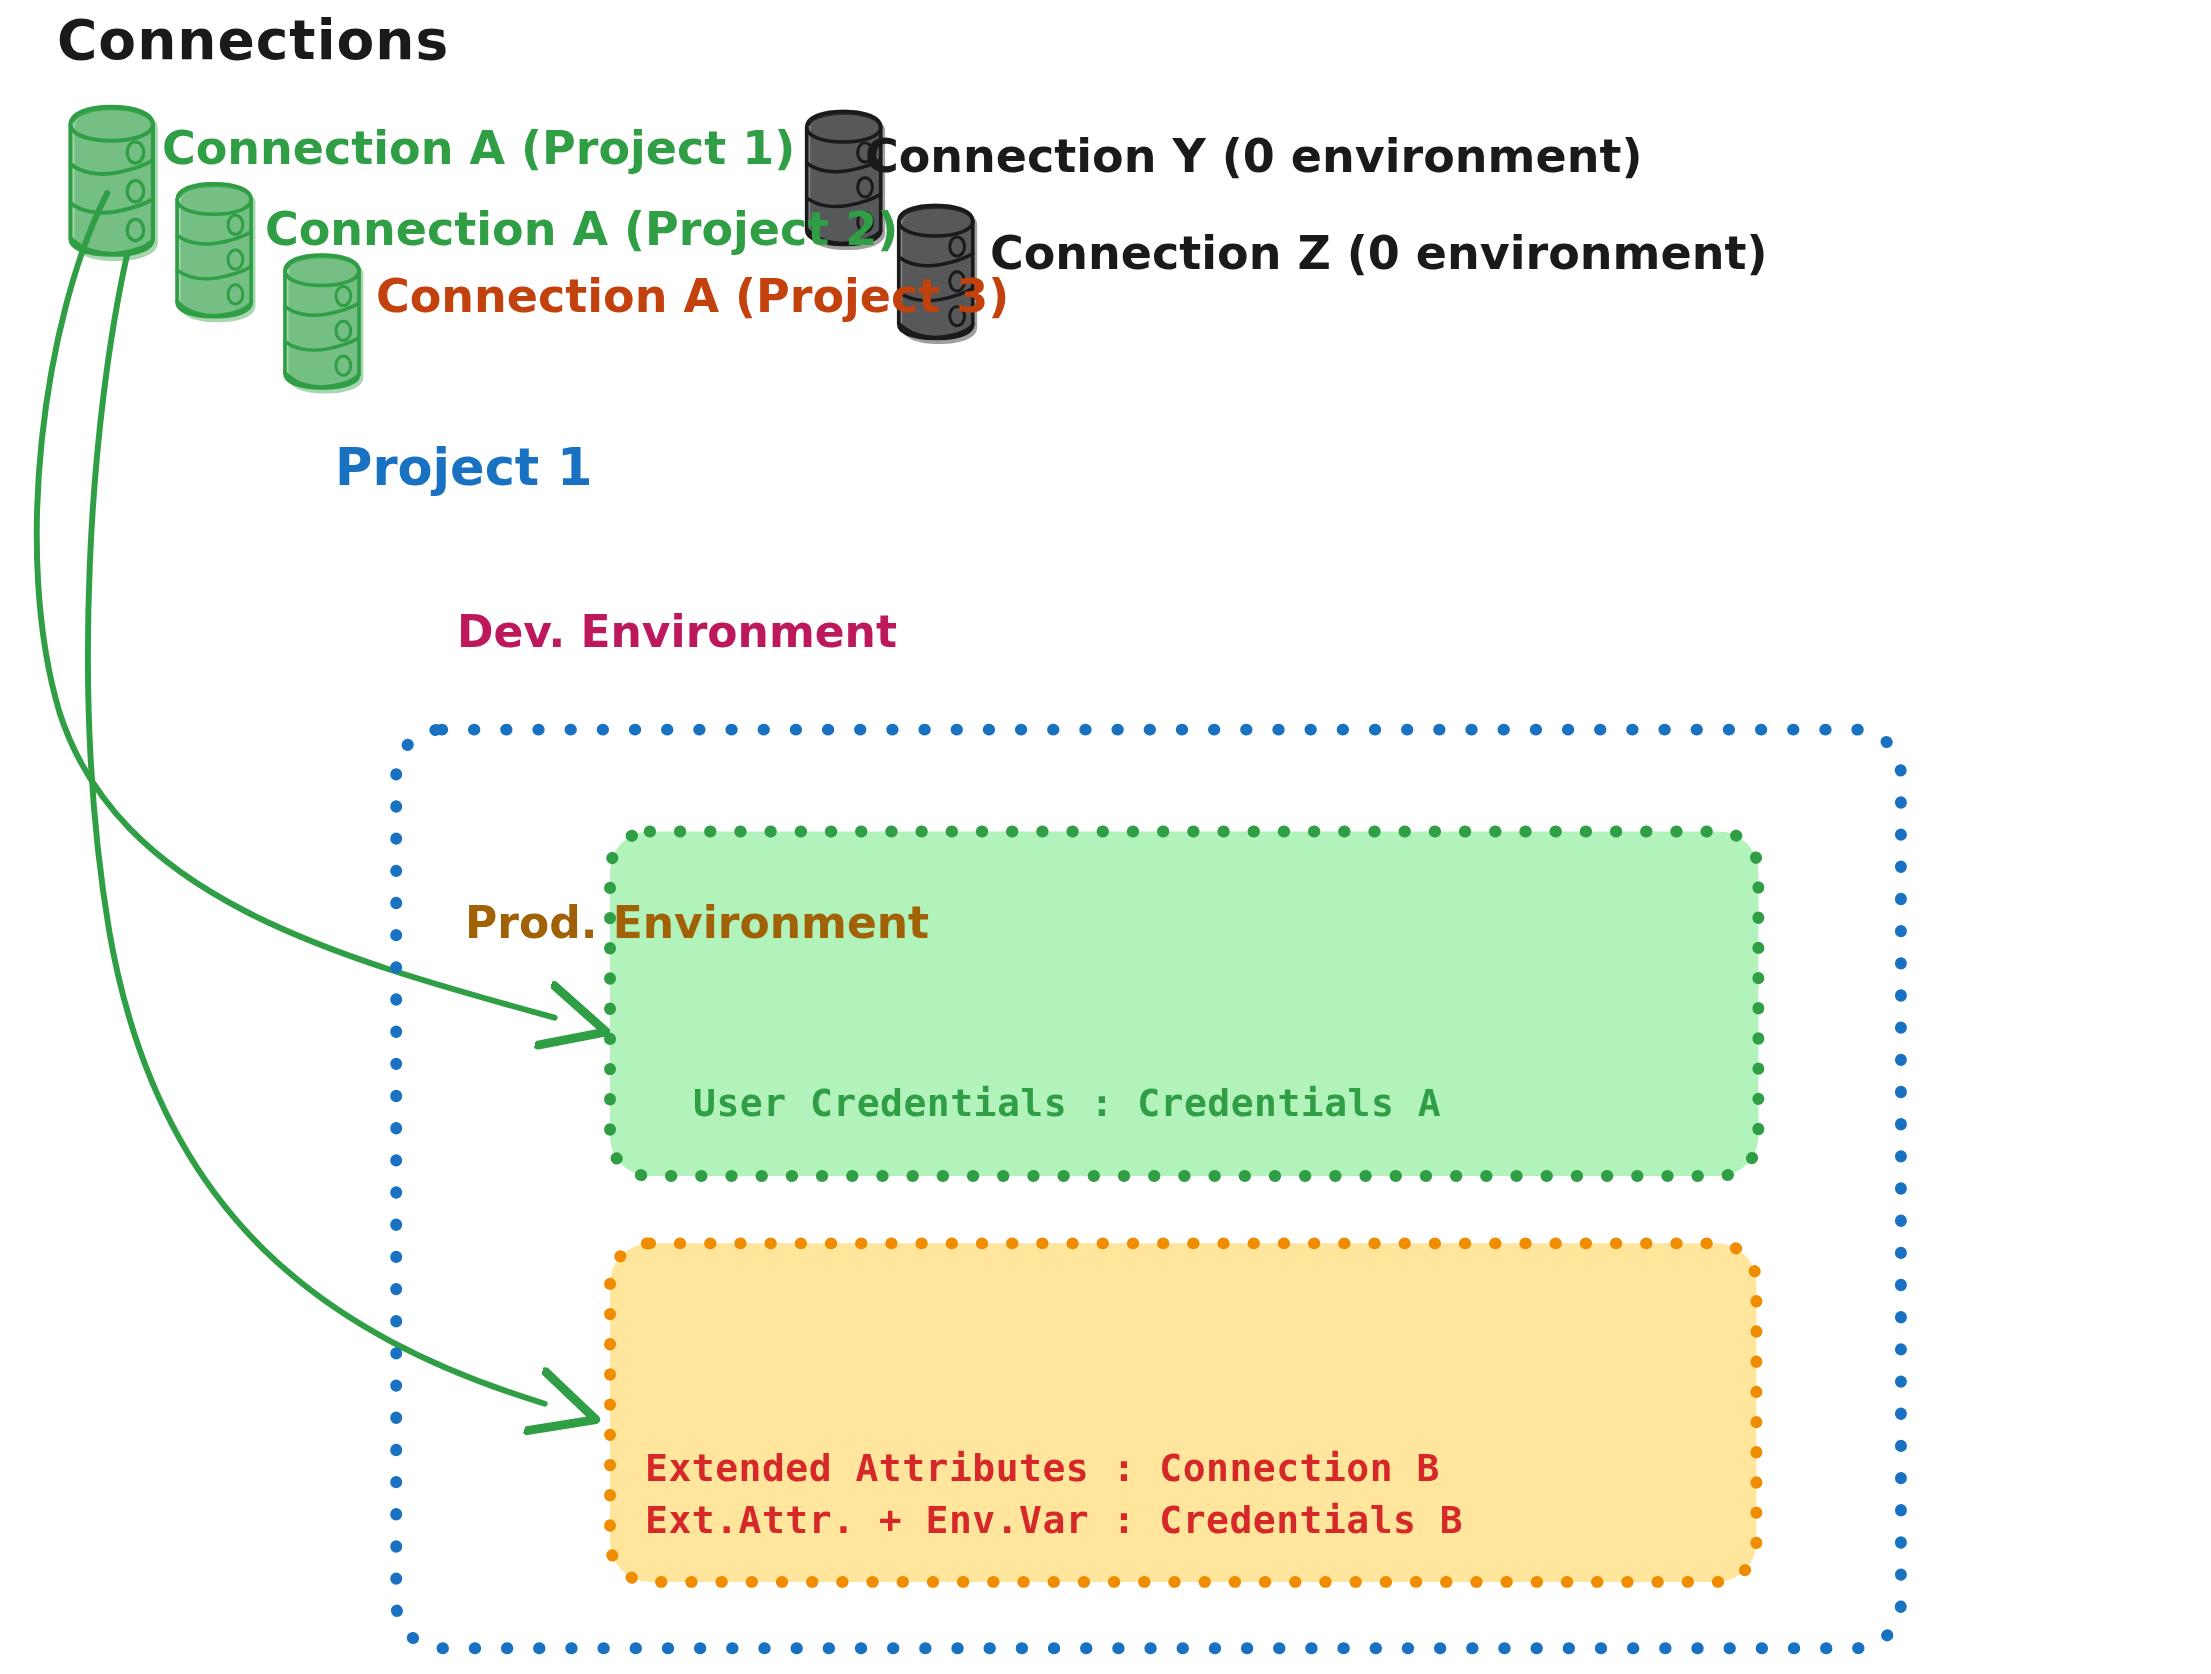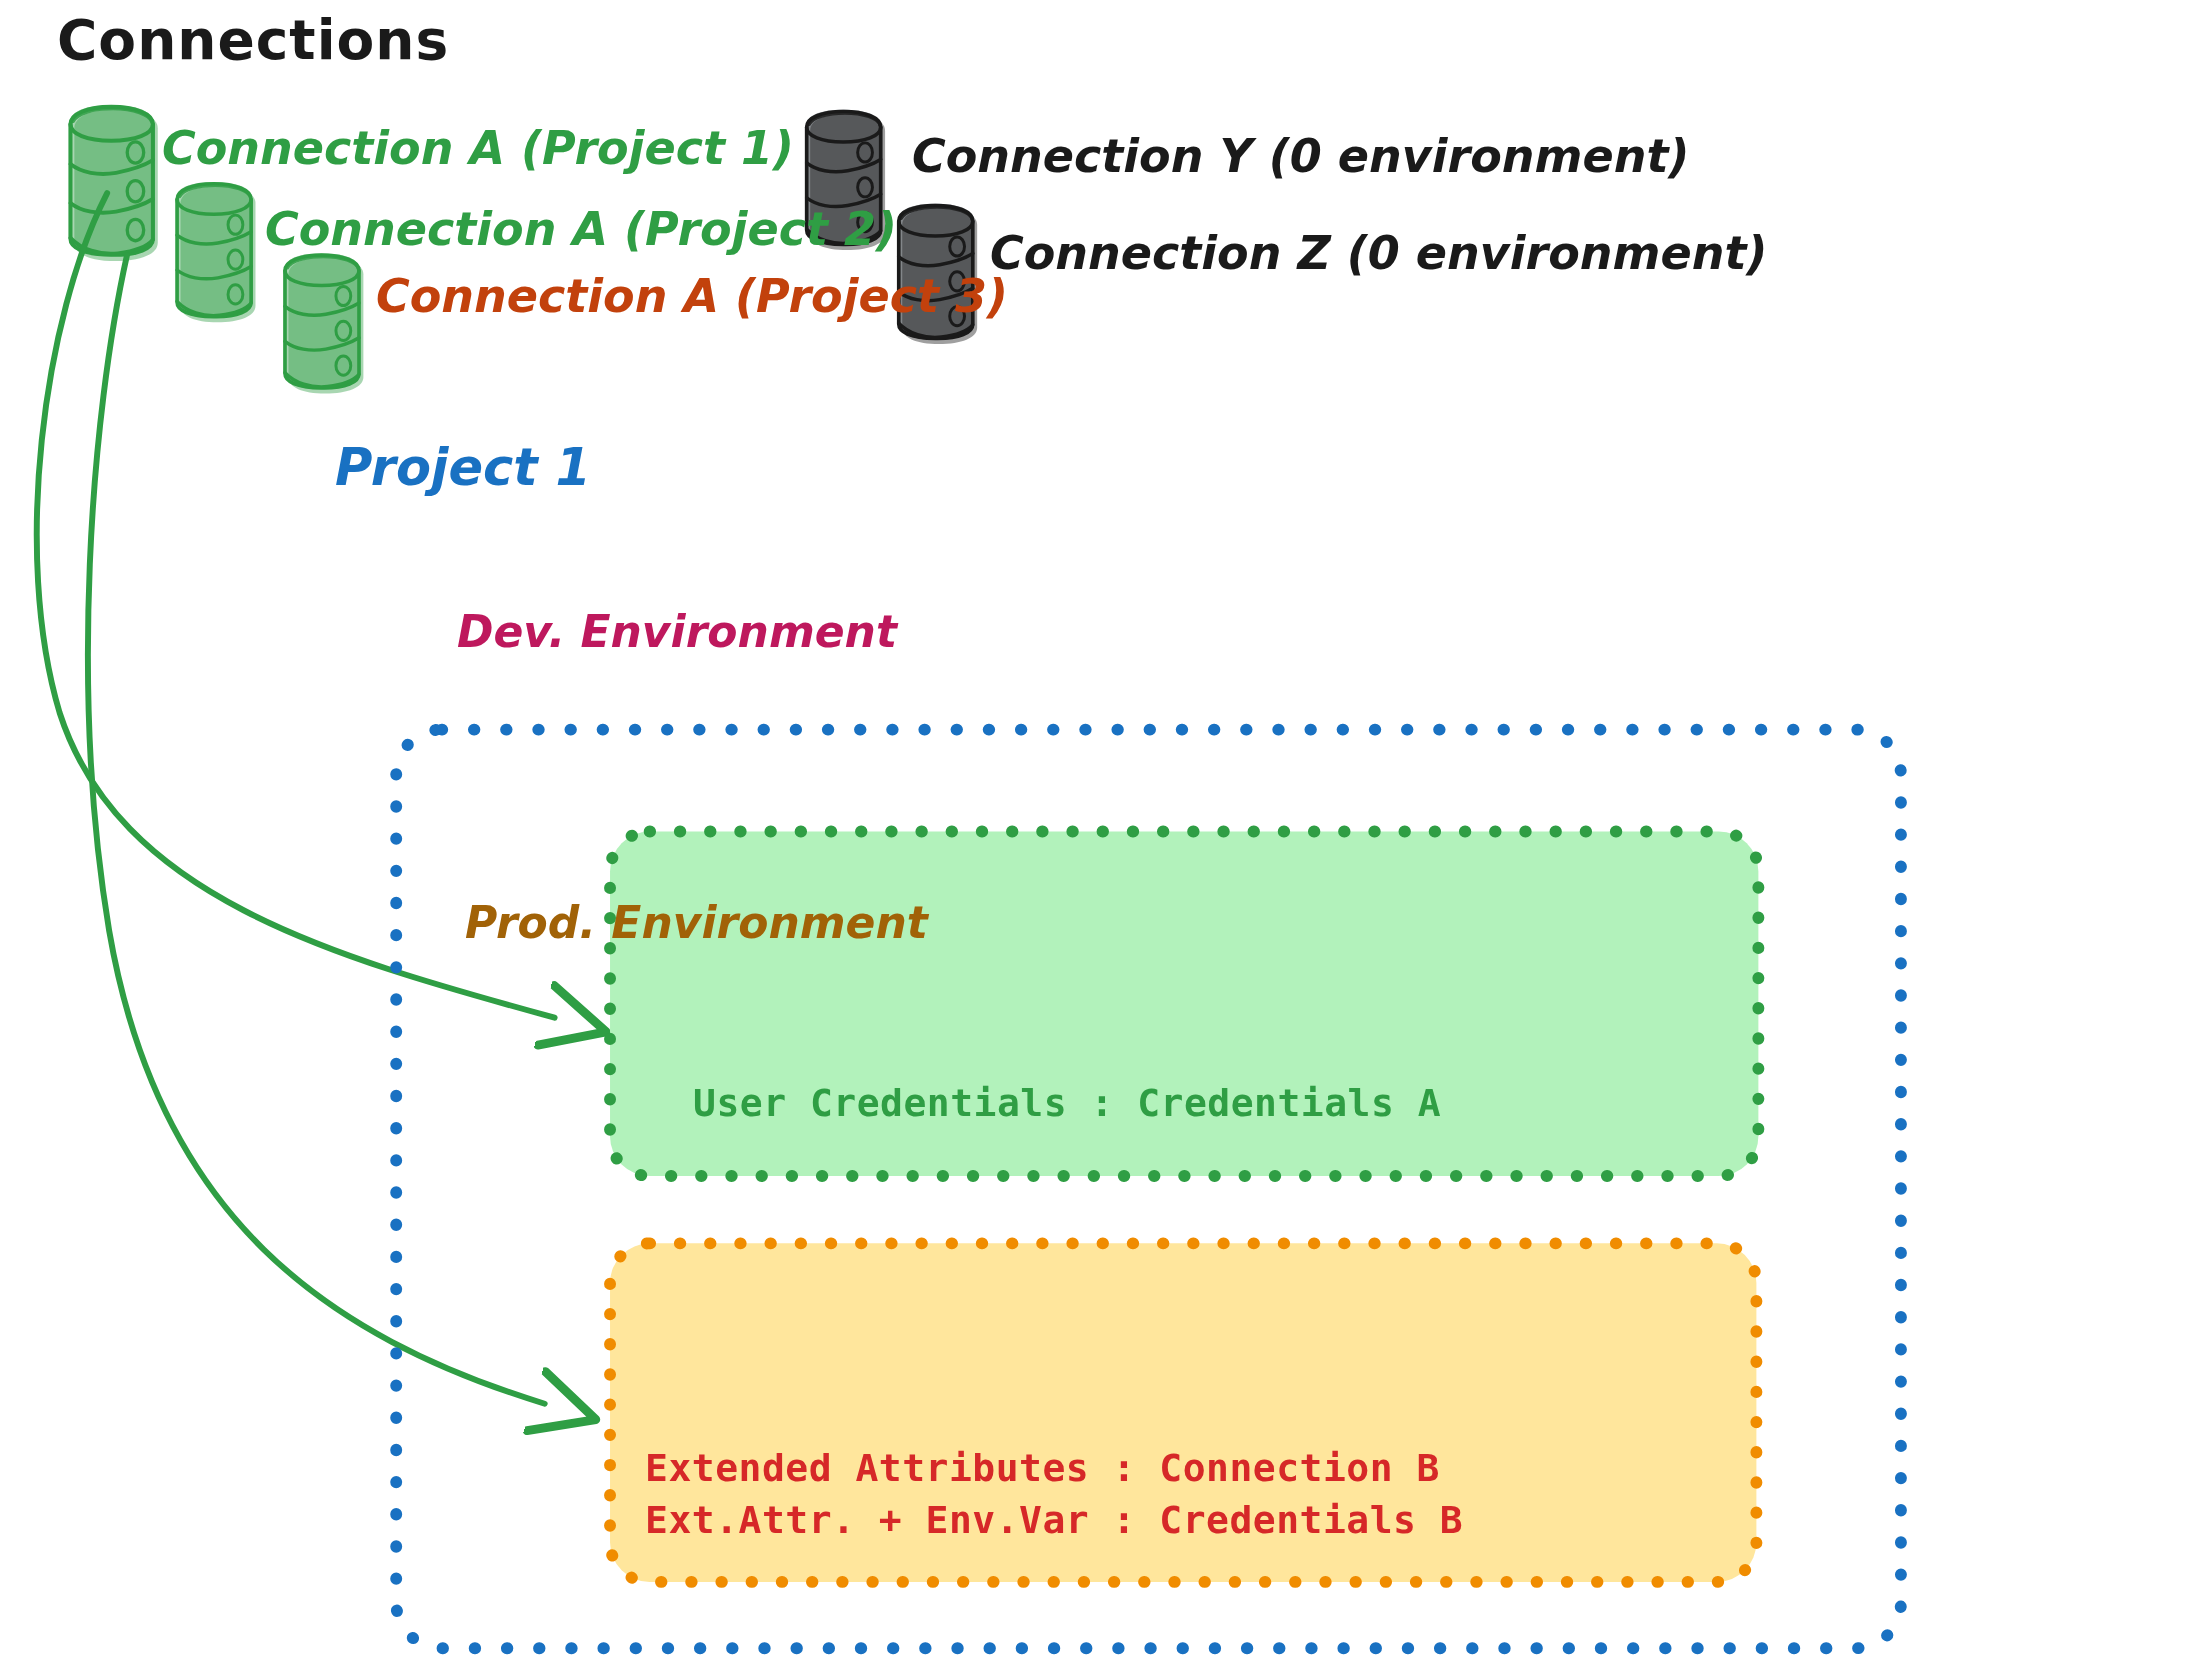--- a/index.html
+++ b/index.html
@@ -24,40 +24,39 @@
     width: 2212px;
     height: 1674px;
   }
   .lbl {
     position: absolute;
     white-space: pre;
     font-family: "DejaVu Sans", sans-serif;
   }
   .hand {
     font-family: "DejaVu Sans", sans-serif;
-    font-style: italic;
     font-weight: 600;
   }
   .mono {
     font-family: "DejaVu Sans Mono", monospace;
     font-weight: 700;
   }
   #title-connections {
     left: 57px;
     top: 8px;
     font-size: 55px;
     letter-spacing: 1px;
     color: #1a1a1a;
     font-weight: 700;
     font-style: normal;
   }
   #label-conn-a1 { left: 162px; top: 121px; font-size: 46px; color: #2f9e44; }
   #label-conn-a2 { left: 265px; top: 202px; font-size: 46px; color: #2f9e44; text-align: center; }
   #label-conn-a3 { left: 376px; top: 269px; font-size: 46px; color: #c2410c; }
-  #label-conn-y  { left: 912px; top: 129px; font-size: 46px; color: #1a1a1a; }
+  #label-conn-y  { left: 865px; top: 129px; font-size: 46px; color: #1a1a1a; }
   #label-conn-z  { left: 990px; top: 226px; font-size: 46px; color: #1a1a1a; }
   #label-project-1 { left: 335px; top: 414px; font-size: 51px; color: #1971c2; margin-top: 24px; }
   #label-dev-env  { left: 457px; top: 606px; font-size: 44px; color: #be185d; }
   #label-prod-env { left: 465px; top: 897px; font-size: 44px; color: #a16207; }
   #text-dev-cred  { left: 693px; top: 1081px; font-size: 38px; color: #2f9e44; letter-spacing: 0.5px; }
   #text-prod-1    { left: 645px; top: 1446px; font-size: 38px; color: #d62828; letter-spacing: 0.5px; }
   #text-prod-2    { left: 645px; top: 1498px; font-size: 38px; color: #d62828; letter-spacing: 0.5px; }
 </style>
 </head>
 <body>

